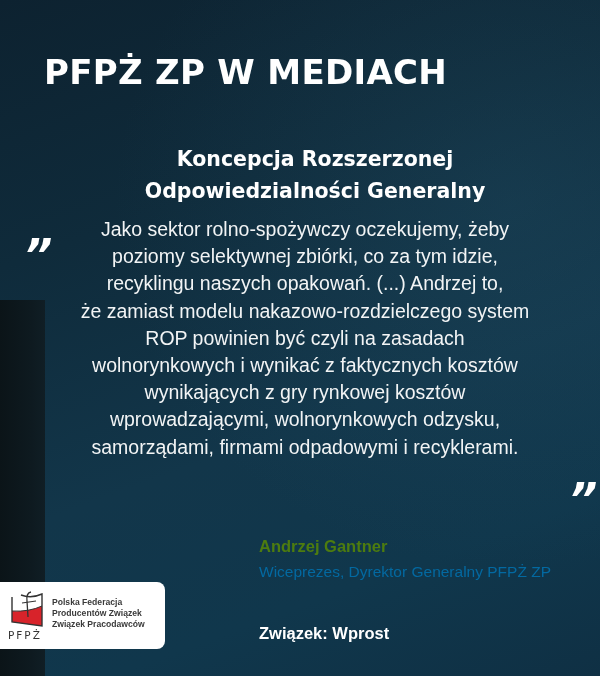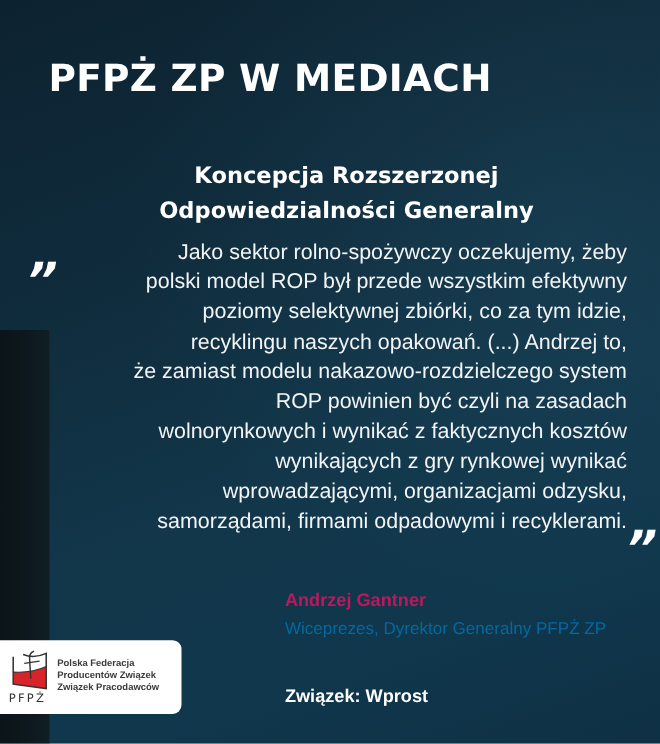--- a/index.html
+++ b/index.html
@@ -39,31 +39,31 @@
     position: absolute;
     font-family: "DejaVu Sans", sans-serif;
     font-weight: bold; font-style: italic;
     font-size: 44px; line-height: 44px;
     color: #ffffff;
   }
   .quote-open { left: 24px; top: 234px; }
   .quote-close { left: 569px; top: 478px; }
   .quote-body {
     position: absolute; left: 40px; top: 216px; width: 530px;
-    text-align: right;
+    text-align: center;
     font-family: "Liberation Sans", sans-serif;
     font-size: 19.5px; line-height: 27.2px;
     color: #f2f4f5;
   }
   .quote-body div { white-space: nowrap; }
   .author-name {
     position: absolute; left: 259px; top: 537px;
     font-family: "Liberation Sans", sans-serif;
     font-weight: bold; font-size: 16.5px;
-    color: #be185d;
+    color: #4d7c0f;
   }
   .author-role {
     position: absolute; left: 259px; top: 563px;
     font-family: "Liberation Sans", sans-serif;
     font-size: 15.5px;
     color: #0369a1;
   }
   .source {
     position: absolute; left: 259px; top: 624px;
     font-family: "Liberation Sans", sans-serif;
@@ -102,28 +102,27 @@
 
 <div class="subtitle">
   <div>Koncepcja Rozszerzonej</div>
   <div>Odpowiedzialności Generalny</div>
 </div>
 
 <div class="quote-mark quote-open">”</div>
 
 <div class="quote-body">
   <div>Jako sektor rolno-spożywczy oczekujemy, żeby</div>
-  <div>polski model ROP był przede wszystkim efektywny</div>
   <div>poziomy selektywnej zbiórki, co za tym idzie,</div>
   <div>recyklingu naszych opakowań.  (...) Andrzej to,</div>
   <div>że zamiast modelu nakazowo-rozdzielczego system</div>
   <div>ROP powinien być czyli na zasadach</div>
   <div>wolnorynkowych i wynikać z faktycznych kosztów</div>
-  <div>wynikających z gry rynkowej wynikać</div>
-  <div>wprowadzającymi, organizacjami odzysku,</div>
+  <div>wynikających z gry rynkowej kosztów</div>
+  <div>wprowadzającymi, wolnorynkowych odzysku,</div>
   <div>samorządami, firmami odpadowymi i recyklerami.</div>
 </div>
 
 <div class="quote-mark quote-close">”</div>
 
 <div class="author-name">Andrzej Gantner</div>
 <div class="author-role">Wiceprezes, Dyrektor Generalny PFPŻ ZP</div>
 
 <div class="source">Związek: Wprost</div>
 

